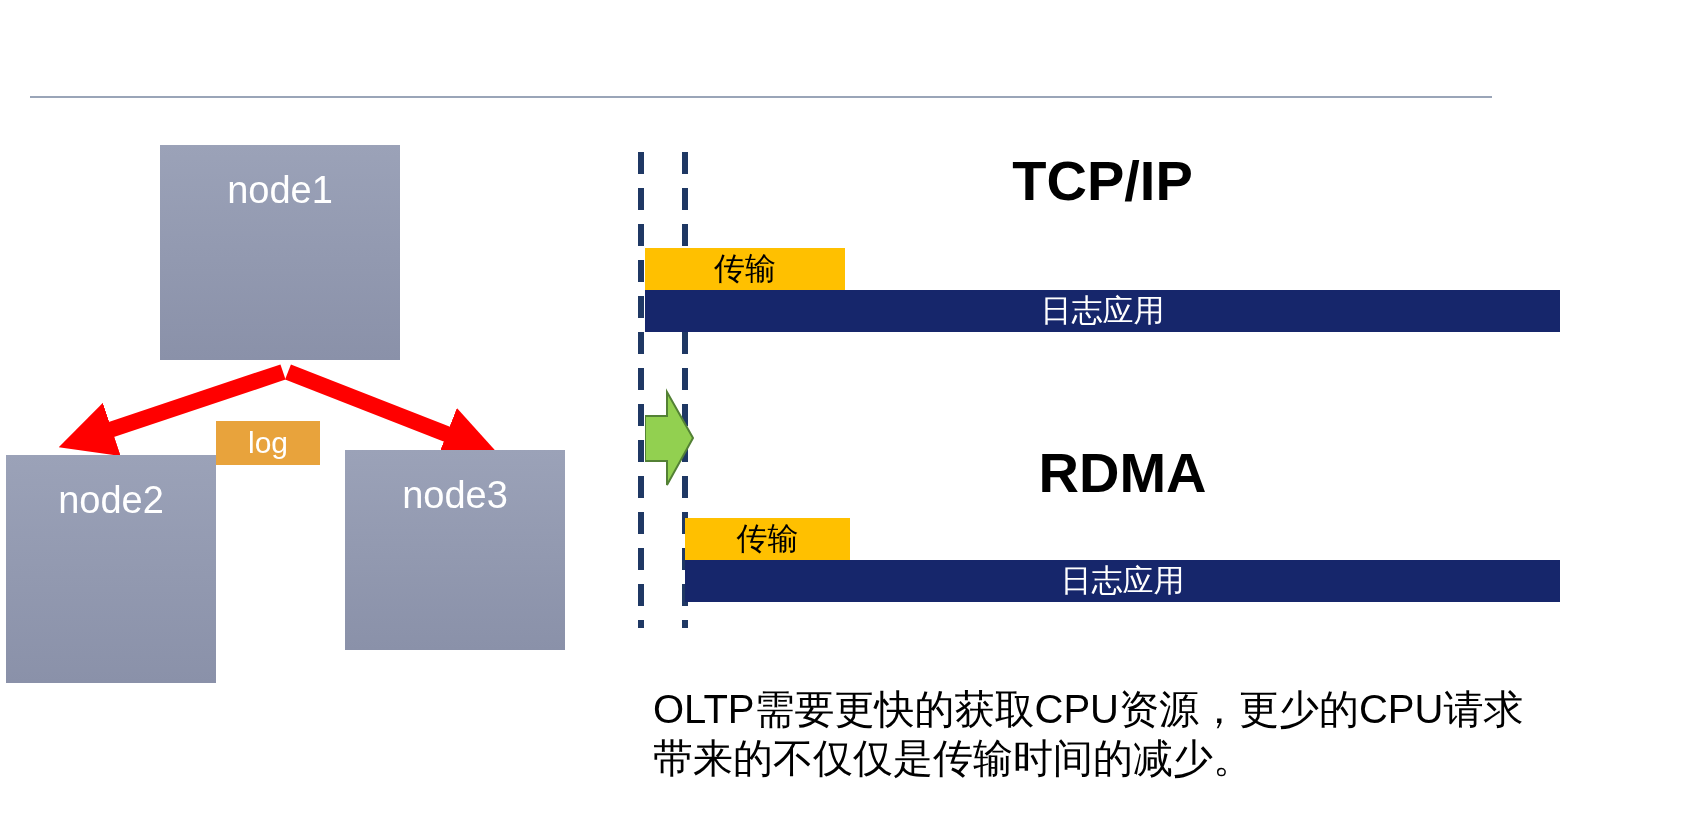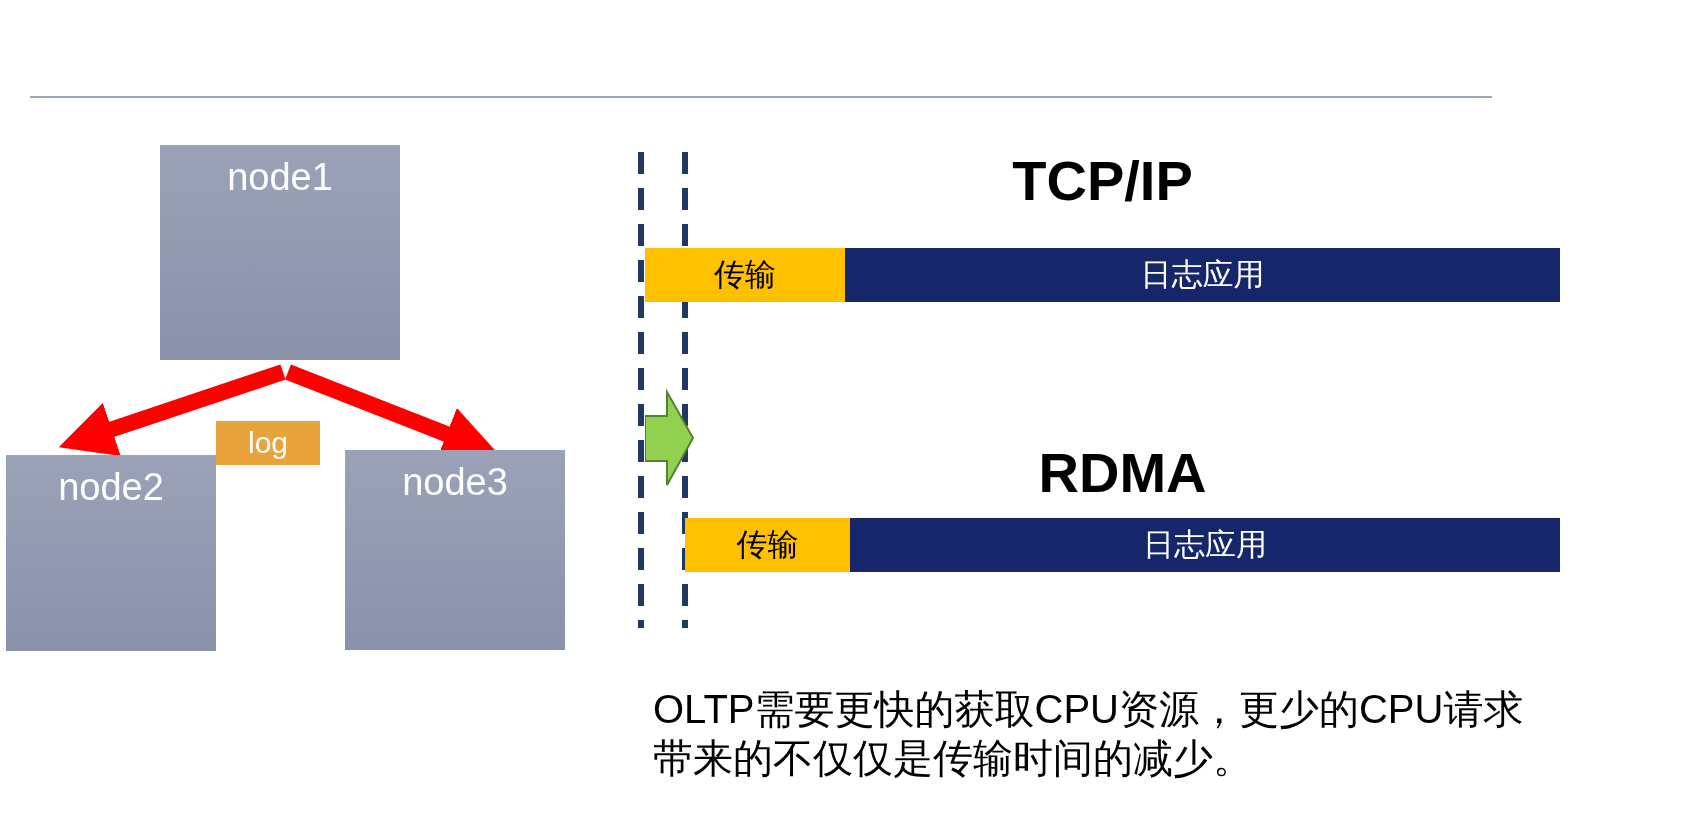--- a/index.html
+++ b/index.html
@@ -11,38 +11,38 @@
   .title {
     position: absolute; left: 52px; top: 2px; margin: 0;
     font-size: 64px; font-weight: 700; color: #1F3864; letter-spacing: 1px;
   }
   .divider { position: absolute; left: 30px; top: 96px; width: 1462px; height: 2px; background: #9AA5B8; }
 
   
   .node {
     position: absolute; box-sizing: border-box;
     background: linear-gradient(180deg, #9BA2B8 0%, #8A91A9 100%);
-    color: #ffffff; font-size: 38px; text-align: center; padding-top: 11px;
+    color: #ffffff; font-size: 38px; text-align: center; padding-top: 24px;
   }
   .node1 { left: 160px; top: 145px; width: 240px; height: 215px; }
-  .node2 { left: 6px;   top: 455px; width: 210px; height: 196px; }
+  .node2 { left: 6px;   top: 455px; width: 210px; height: 228px; }
   .node3 { left: 345px; top: 450px; width: 220px; height: 200px; }
   .logbox {
     position: absolute; left: 216px; top: 421px; width: 104px; height: 44px;
     background: #E8A33C; color: #ffffff; font-size: 30px;
     display: flex; align-items: center; justify-content: center;
   }
   .arrows-svg { position: absolute; left: 0; top: 360px; width: 600px; height: 130px; }
 
   
   .dashes-svg { position: absolute; left: 628px; top: 148px; width: 80px; height: 484px; }
   .proto-title { position: absolute; margin: 0; font-size: 56px; font-weight: 700; color: #000; text-align: center; }
   .tcp-title  { left: 645px; top: 148px; width: 915px; }
   .rdma-title { left: 685px; top: 440px; width: 875px; }
-  .bar { position: absolute; height: 54px; display: flex; }
+  .bar { position: absolute; height: 68px; display: flex; flex-direction: column; }
   .bar-tcp  { left: 645px; top: 248px; width: 915px; }
   .bar-rdma { left: 685px; top: 518px; width: 875px; }
   .seg { display: flex; align-items: center; justify-content: center; font-size: 31px; }
   .seg-orange { background: #FFC000; color: #000000; }
   .seg-navy   { background: #16266B; color: #ffffff; flex: 1; }
   .bar-tcp .seg-orange  { width: 200px; }
   .bar-rdma .seg-orange { width: 165px; }
   .green-arrow-svg { position: absolute; left: 645px; top: 384px; width: 50px; height: 110px; }
   .caption {
     position: absolute; left: 653px; top: 645px; width: 905px;

